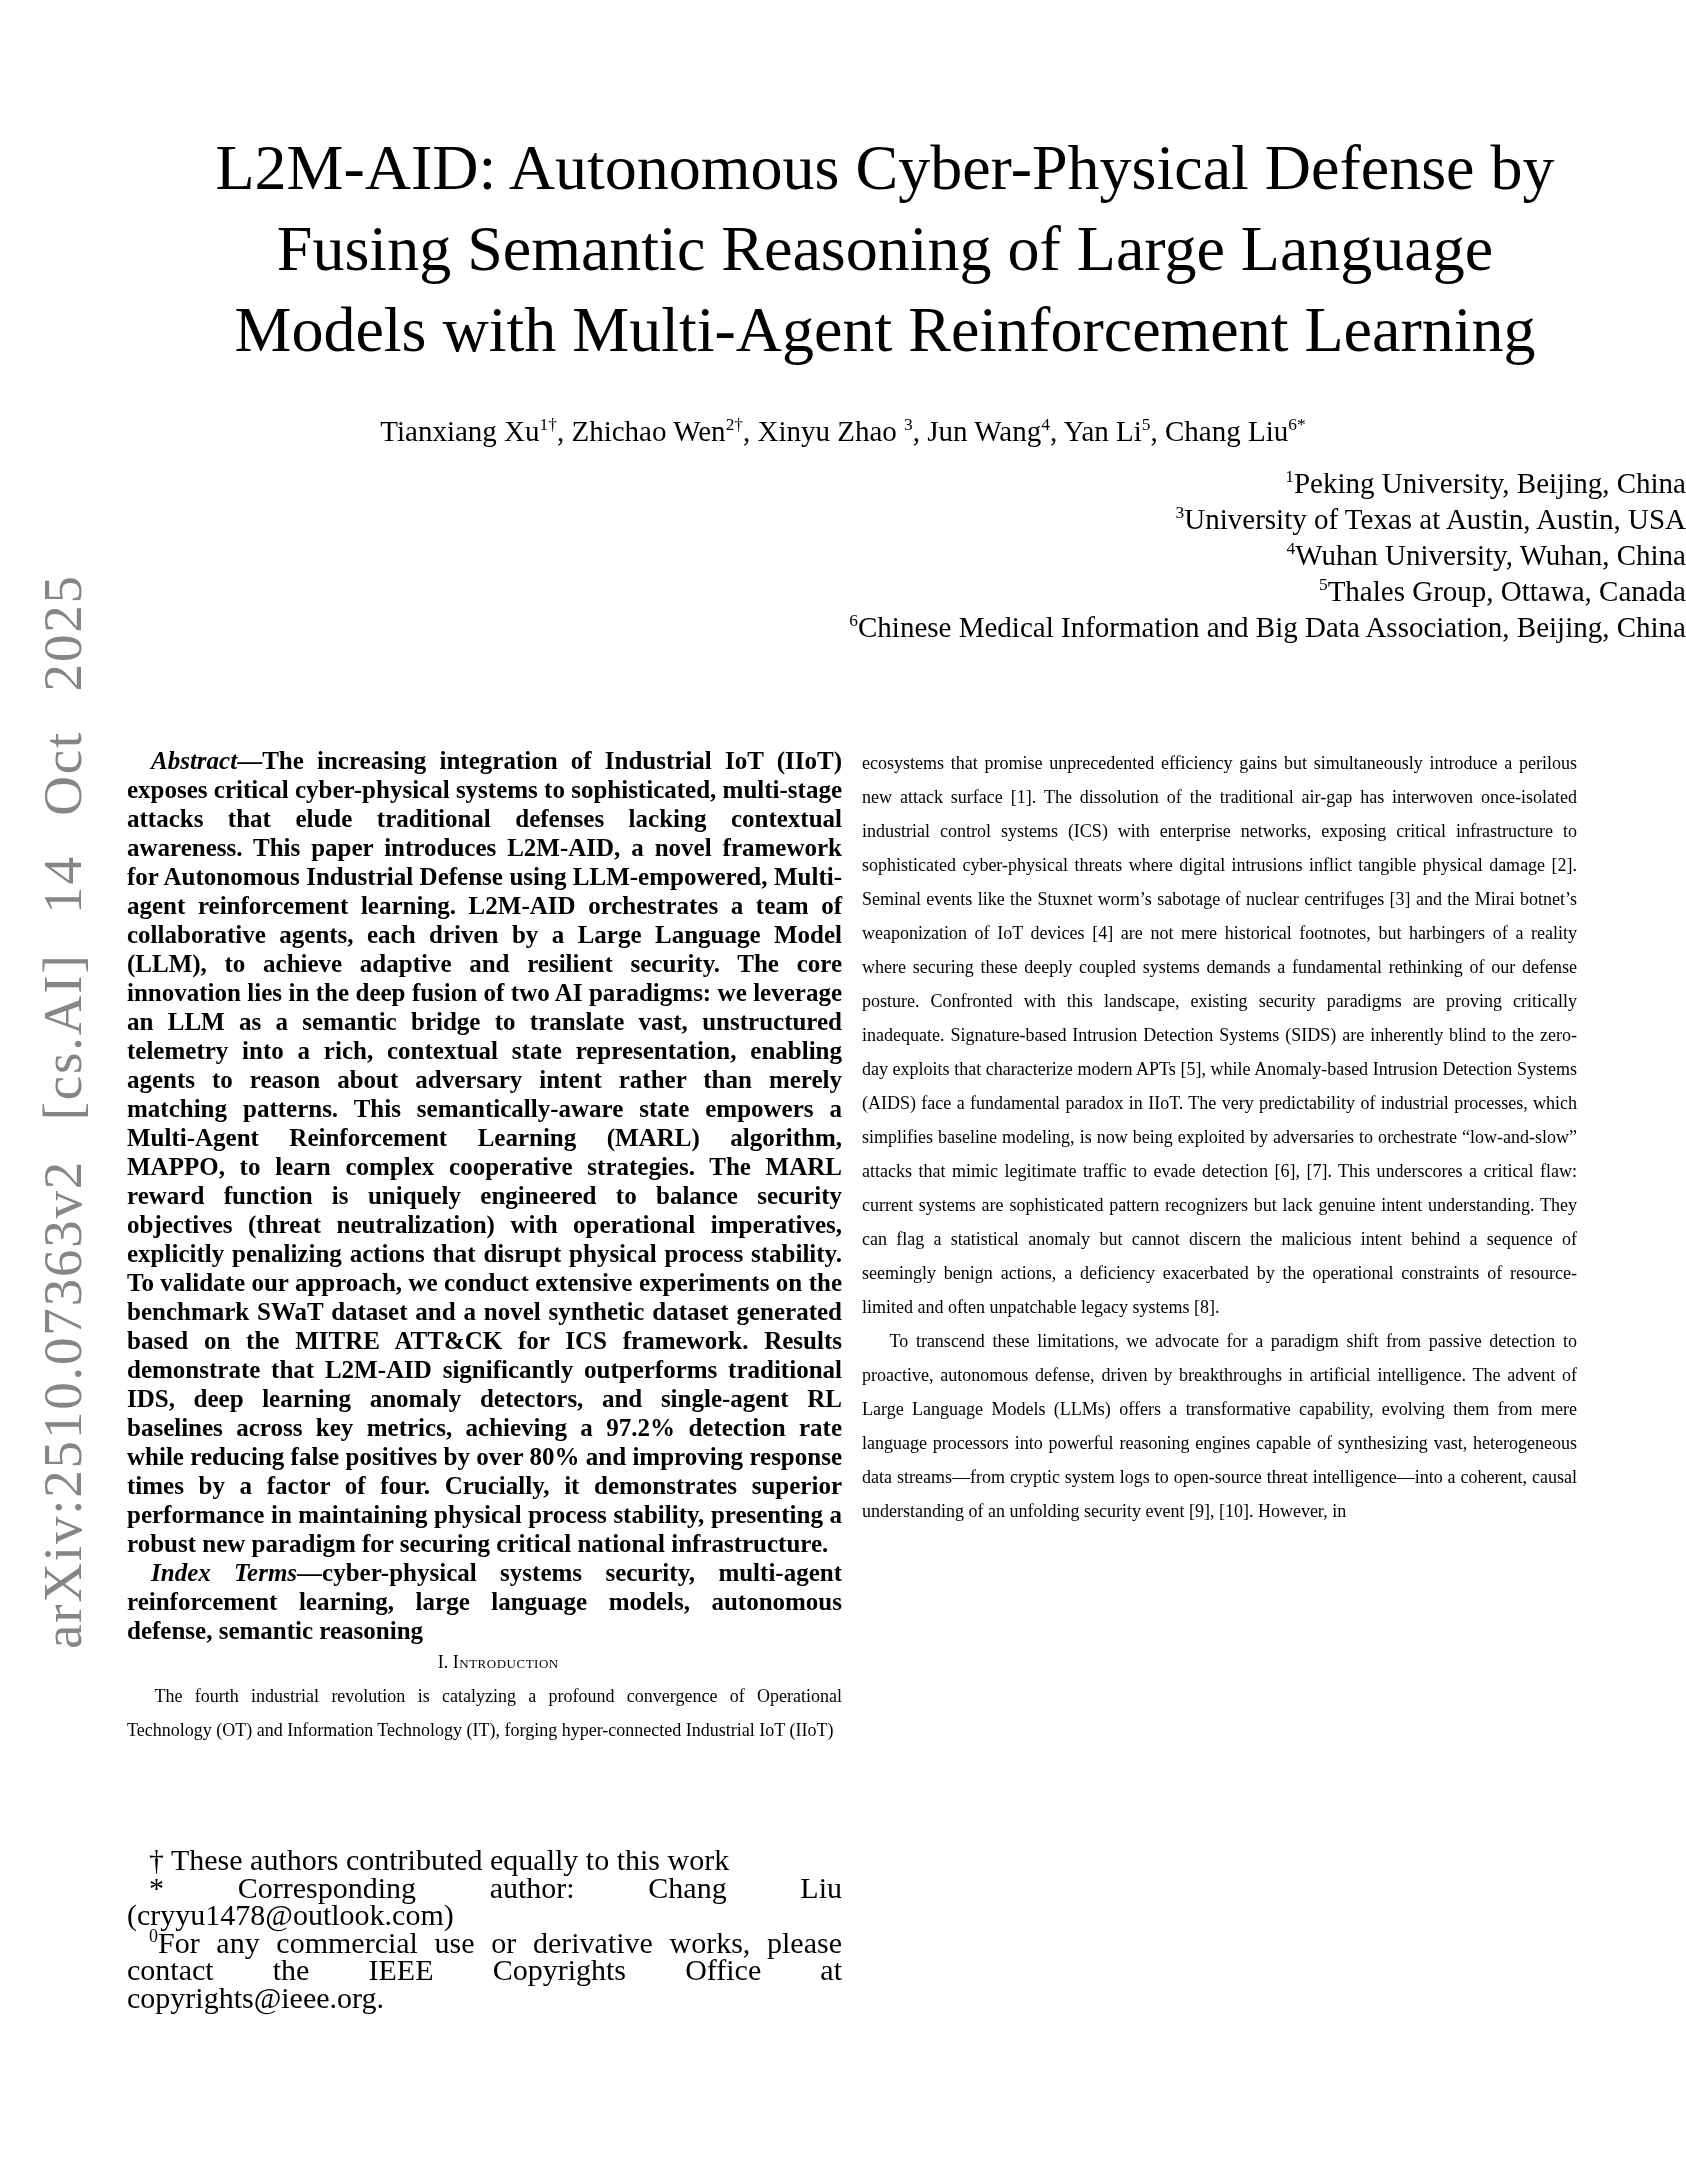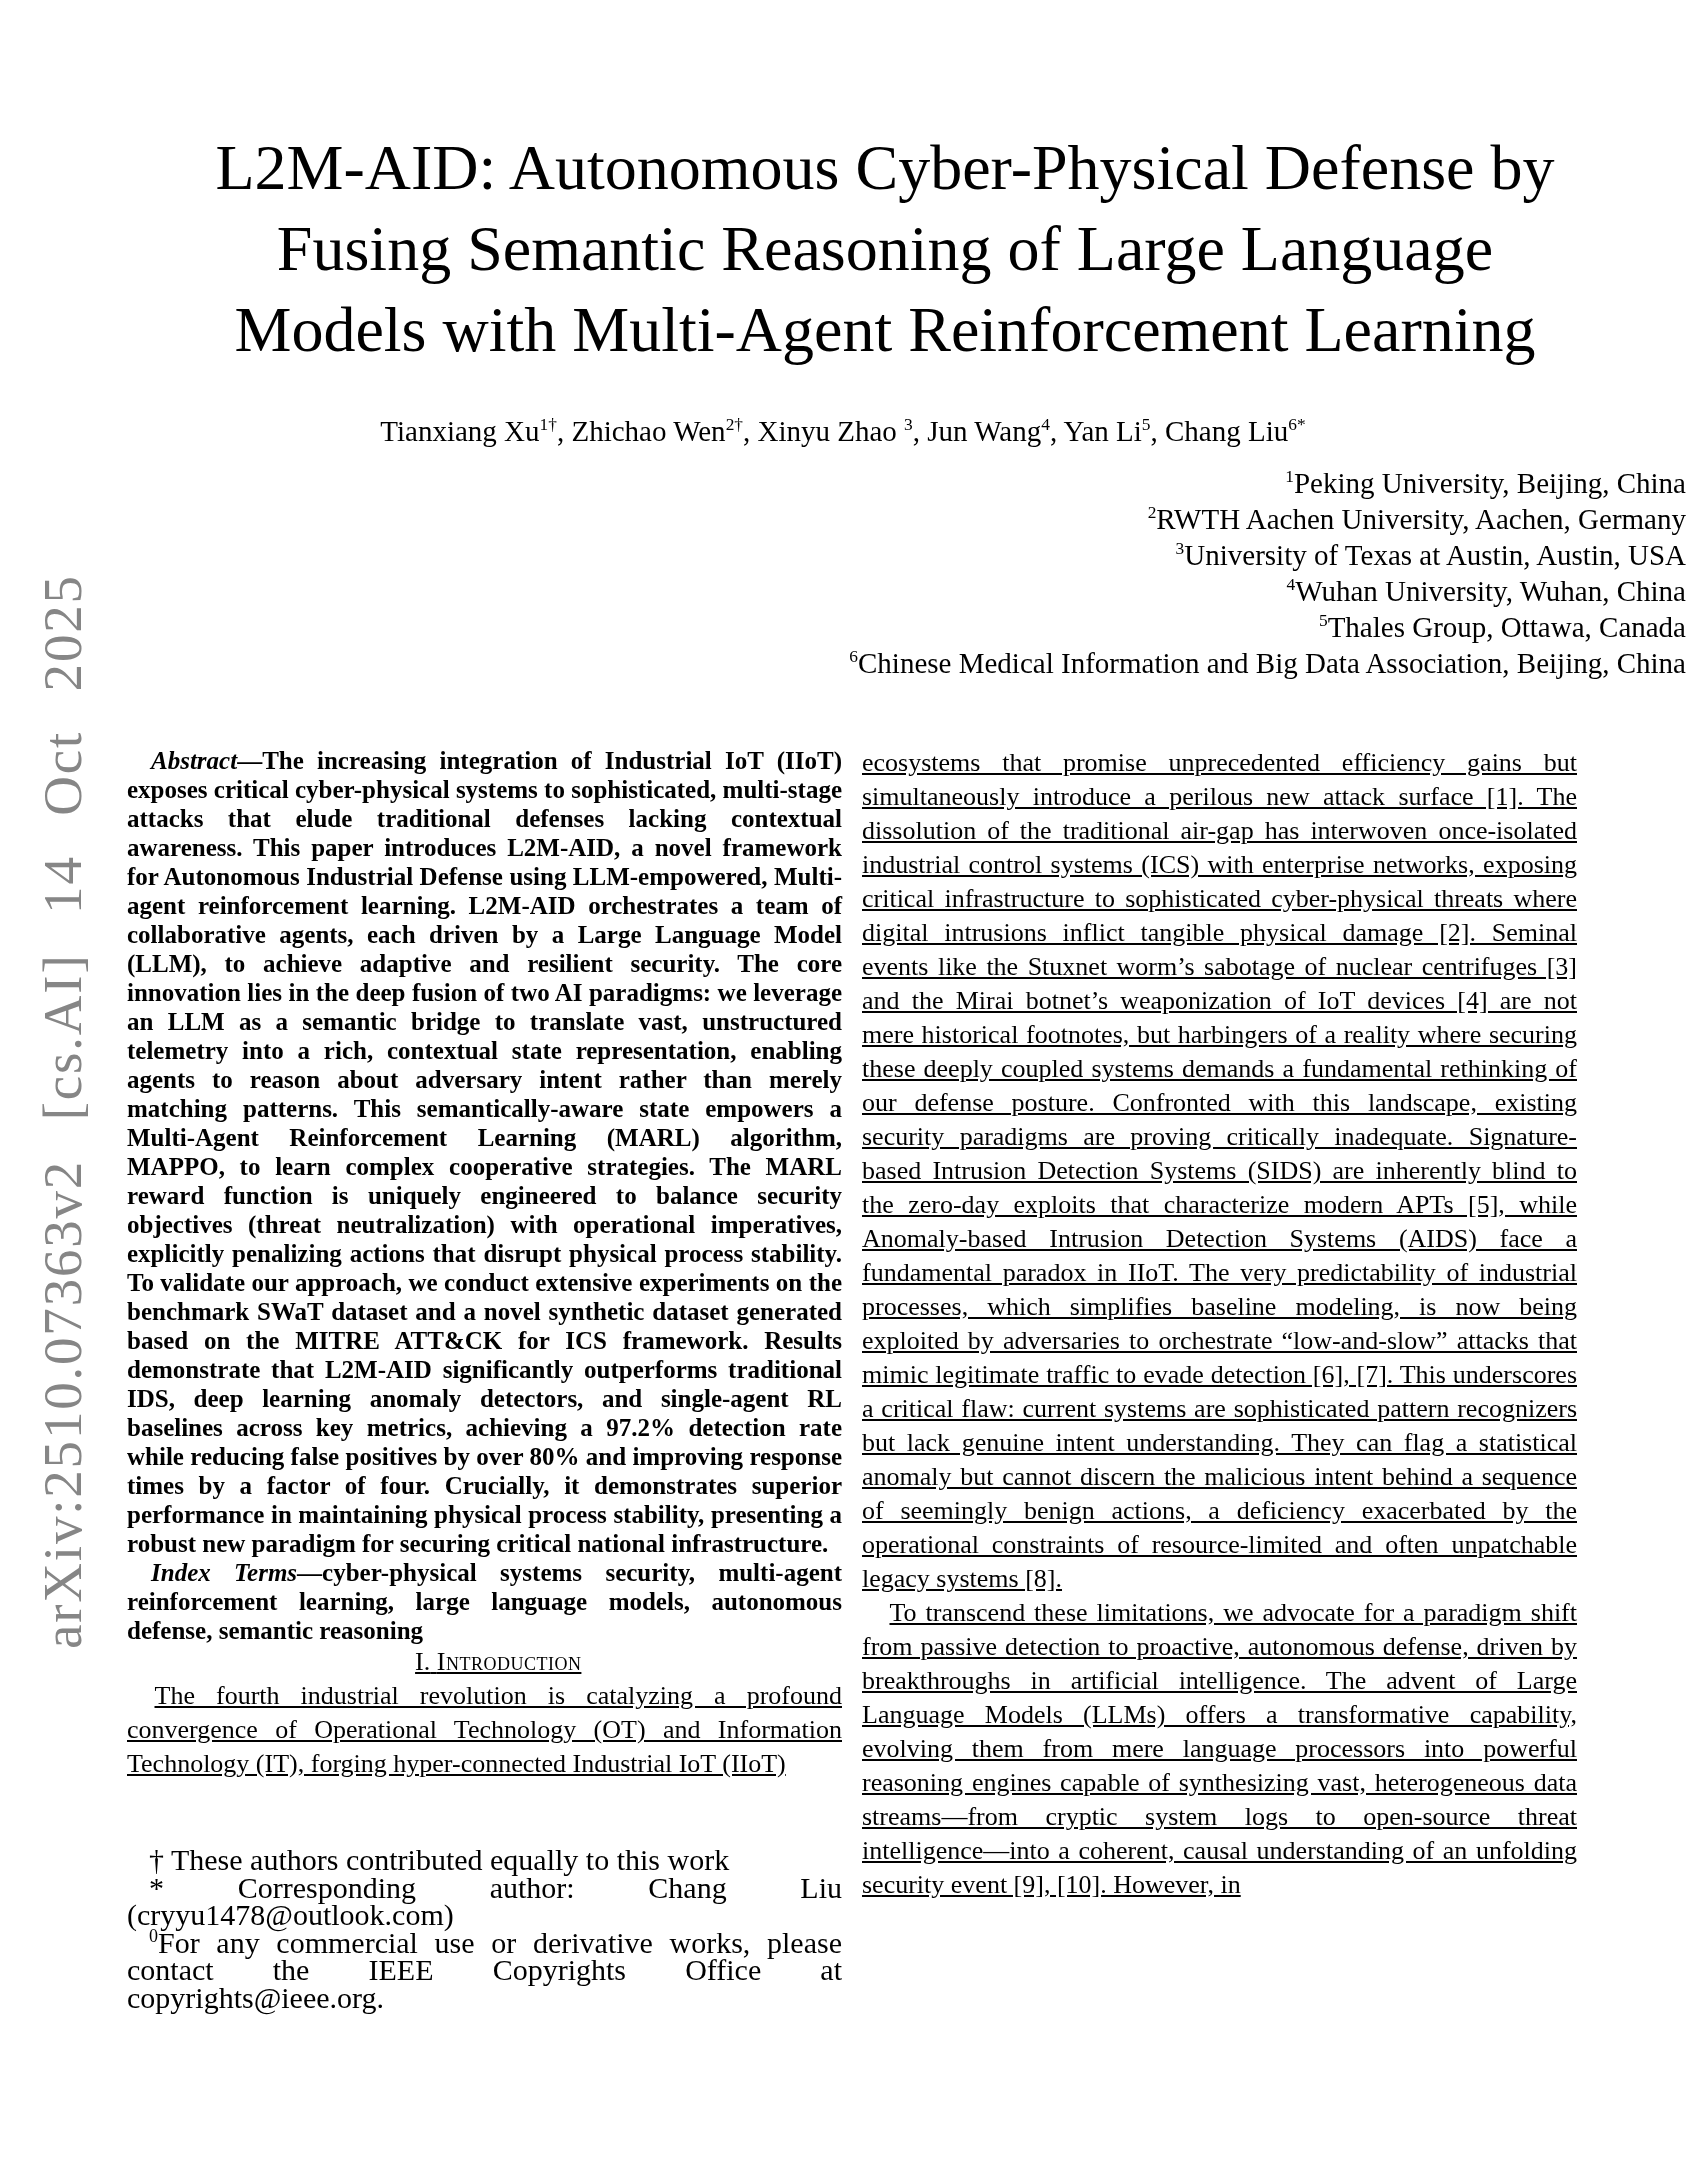--- a/index.html
+++ b/index.html
@@ -74,24 +74,23 @@
   .lead-label { font-style: italic; }
   .section-heading {
     margin: 27.5px 0 20px 0;
     font-size: 27.5px;
     font-weight: 400;
     text-align: center;
     text-indent: 0;
   }
   .sc { font-variant: small-caps; letter-spacing: 0.5px; }
   .body-par {
-    font-size: 26px;
+    font-size: 18px;
     line-height: 34px;
     text-indent: 27.5px;
-    text-decoration: underline;
   }
   .no-indent { text-indent: 0; }
   .footnotes {
     position: absolute;
     left: 127px;
     top: 1846px;
     width: 715px;
     font-size: 30px;
     line-height: 27.5px;
     text-align: justify;
@@ -108,21 +107,20 @@
   <div class="title">
     <div>L2M-AID: Autonomous Cyber-Physical Defense by</div>
     <div>Fusing Semantic Reasoning of Large Language</div>
     <div>Models with Multi-Agent Reinforcement Learning</div>
   </div>
 
   <div class="authors"><span><span>Tianxiang Xu</span><sup>1†</sup></span><span>, </span><span><span>Zhichao Wen</span><sup>2†</sup></span><span>, </span><span><span>Xinyu Zhao </span><sup>3</sup></span><span>, </span><span><span>Jun Wang</span><sup>4</sup></span><span>, </span><span><span>Yan Li</span><sup>5</sup></span><span>, </span><span><span>Chang Liu</span><sup>6*</sup></span></div>
 
   <div class="affiliations">
     <div><sup>1</sup><span>Peking University, Beijing, China</span></div>
-    <div><sup>2</sup><span>RWTH Aachen University, Aachen, Germany</span></div>
     <div><sup>3</sup><span>University of Texas at Austin, Austin, USA</span></div>
     <div><sup>4</sup><span>Wuhan University, Wuhan, China</span></div>
     <div><sup>5</sup><span>Thales Group, Ottawa, Canada</span></div>
     <div><sup>6</sup><span>Chinese Medical Information and Big Data Association, Beijing, China</span></div>
   </div>
 
   <div class="col col-left">
     <p class="abstract-par"><span class="lead-label">Abstract</span><span>—The increasing integration of Industrial IoT (IIoT) exposes critical cyber-physical systems to sophisticated, multi-stage attacks that elude traditional defenses lacking contextual awareness. This paper introduces L2M-AID, a novel framework for Autonomous Industrial Defense using LLM-empowered, Multi-agent reinforcement learning. L2M-AID orchestrates a team of collaborative agents, each driven by a Large Language Model (LLM), to achieve adaptive and resilient security. The core innovation lies in the deep fusion of two AI paradigms: we leverage an LLM as a semantic bridge to translate vast, unstructured telemetry into a rich, contextual state representation, enabling agents to reason about adversary intent rather than merely matching patterns. This semantically-aware state empowers a Multi-Agent Reinforcement Learning (MARL) algorithm, MAPPO, to learn complex cooperative strategies. The MARL reward function is uniquely engineered to balance security objectives (threat neutralization) with operational imperatives, explicitly penalizing actions that disrupt physical process stability. To validate our approach, we conduct extensive experiments on the benchmark SWaT dataset and a novel synthetic dataset generated based on the MITRE ATT&amp;CK for ICS framework. Results demonstrate that L2M-AID significantly outperforms traditional IDS, deep learning anomaly detectors, and single-agent RL baselines across key metrics, achieving a 97.2% detection rate while reducing false positives by over 80% and improving response times by a factor of four. Crucially, it demonstrates superior performance in maintaining physical process stability, presenting a robust new paradigm for securing critical national infrastructure.</span></p>
     <p class="index-par"><span class="lead-label">Index Terms</span><span>—cyber-physical systems security, multi-agent reinforcement learning, large language models, autonomous defense, semantic reasoning</span></p>
     <p class="body-par section-heading"><span>I.</span> <span class="sc">Introduction</span></p>

